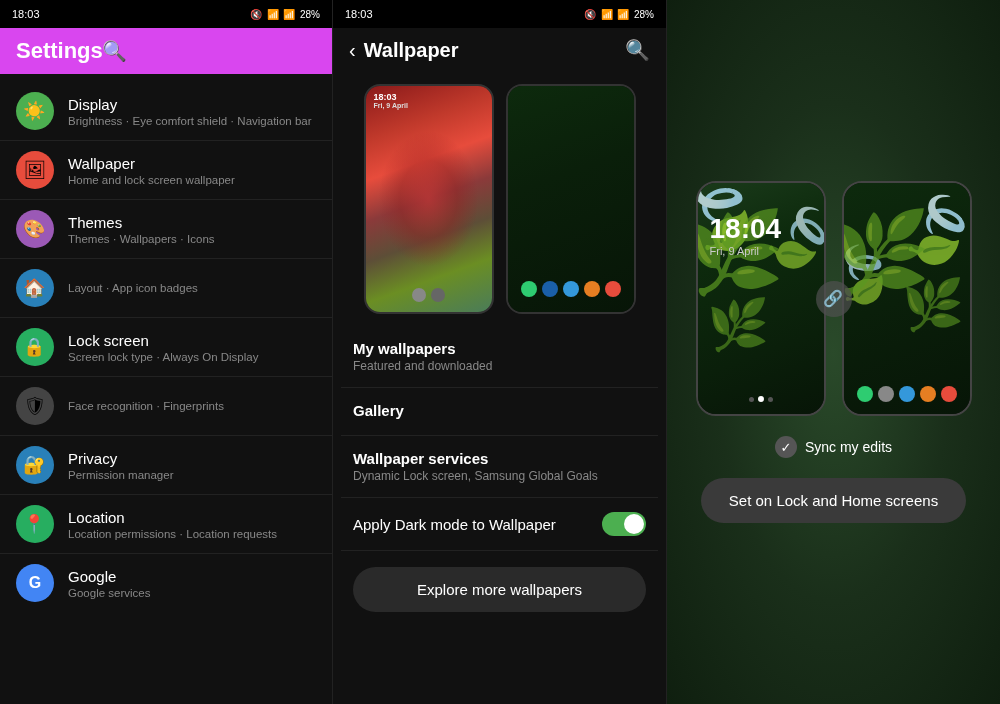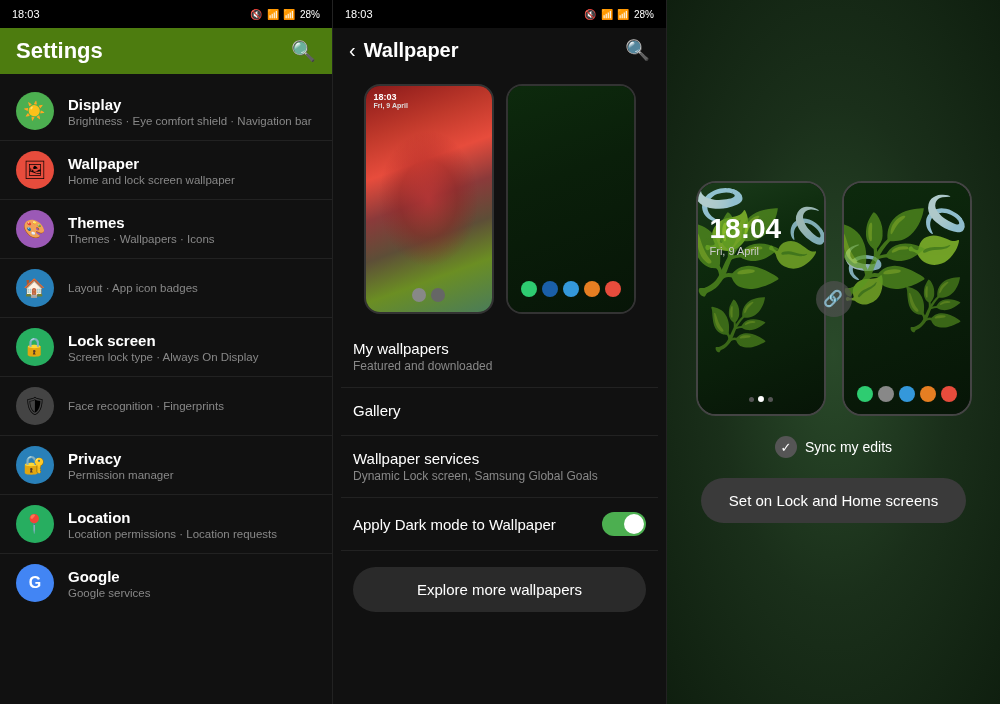--- a/index.html
+++ b/index.html
@@ -37,22 +37,21 @@
       display: flex;
       align-items: center;
       gap: 4px;
       font-size: 10px;
     }
 
     .settings-header {
       padding: 10px 16px 10px 16px;
       display: flex;
       align-items: center;
-      justify-content: space-between;
-      background: #4d7c0f;
+      background: #d946ef;
     }
     .settings-title {
       font-size: 22px;
       font-weight: 600;
       color: #fff;
     }
 
     .settings-list {
       flex: 1;
       overflow-y: auto;
@@ -76,21 +75,21 @@
       display: flex;
       align-items: center;
       justify-content: center;
       font-size: 18px;
       flex-shrink: 0;
     }
 
     .settings-text { flex: 1; }
     .settings-name {
       font-size: 15px;
-      font-weight: 700;
+      font-weight: 400;
       color: #fff;
       margin-bottom: 2px;
     }
     .settings-desc {
       font-size: 11.5px;
       color: #888;
     }
 
     
     .panel-wallpaper {
@@ -199,21 +198,21 @@
     }
 
     .wallpaper-option {
       padding: 14px 12px;
       border-bottom: 1px solid #222;
       cursor: pointer;
     }
     .wallpaper-option-title {
       font-size: 15px;
       color: #fff;
-      font-weight: 400;
+      font-weight: 700;
       margin-bottom: 2px;
     }
     .wallpaper-option-desc {
       font-size: 12px;
       color: #888;
     }
 
     .dark-mode-toggle {
       display: flex;
       align-items: center;

